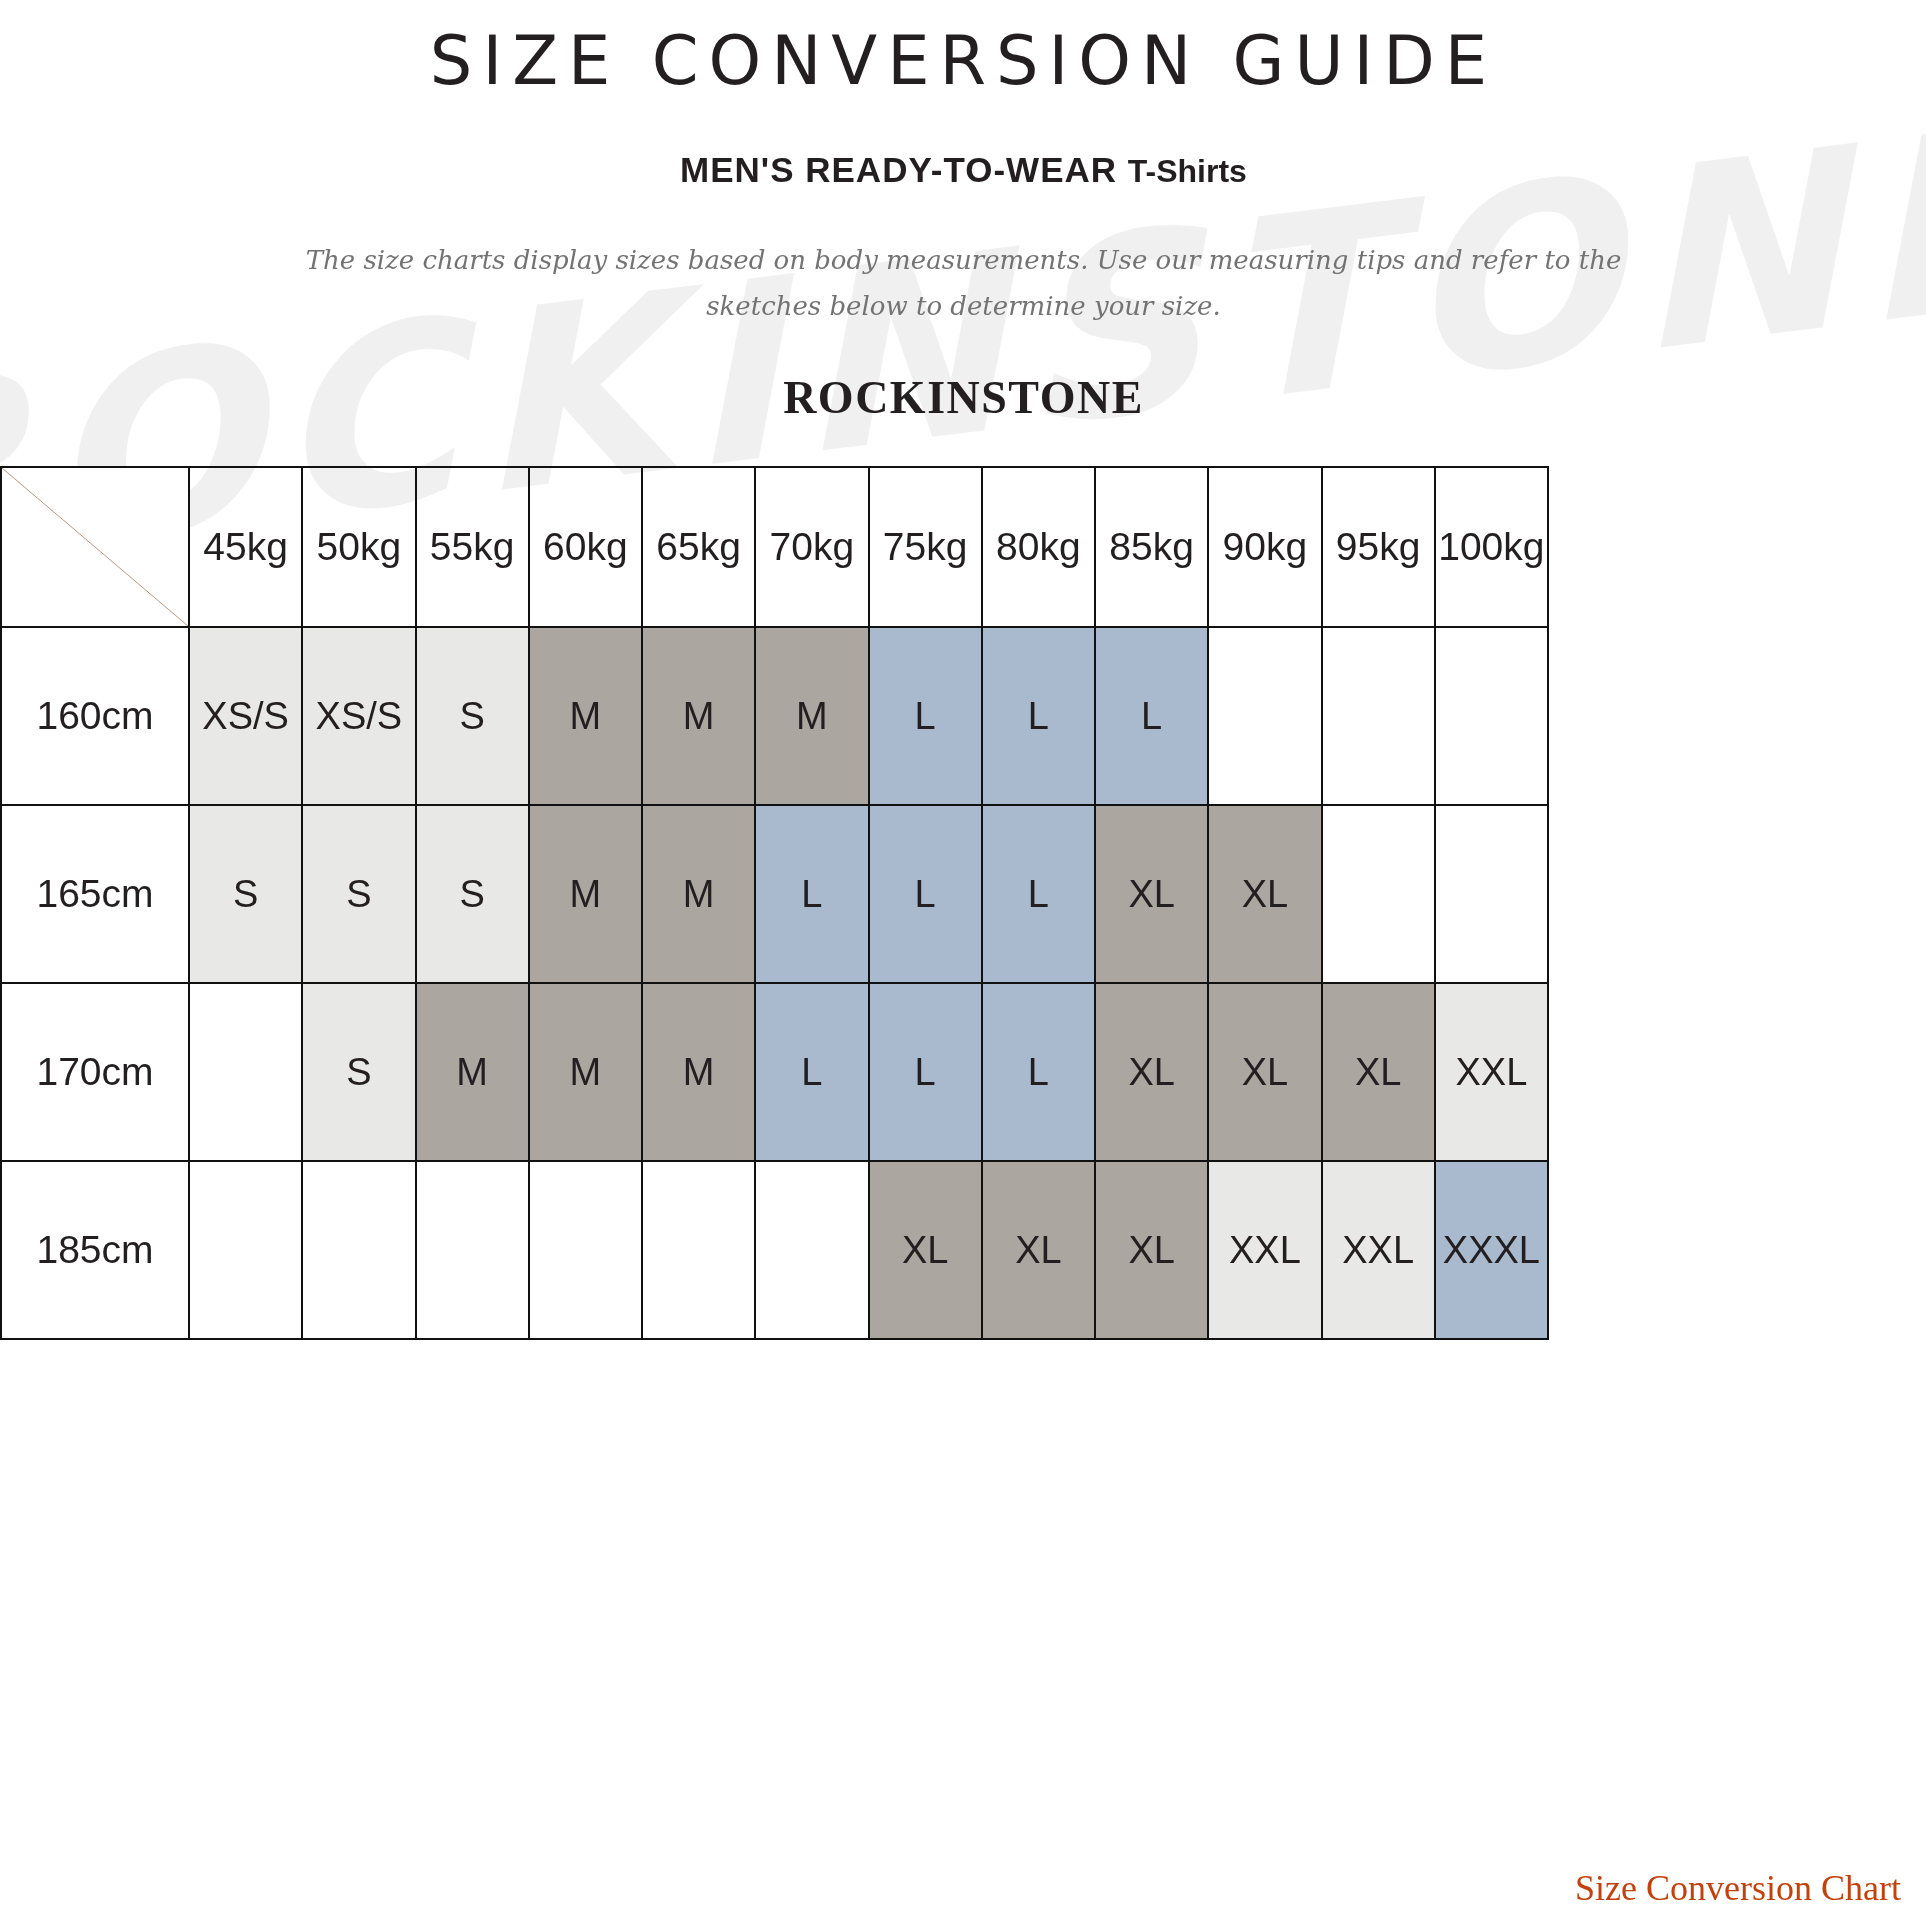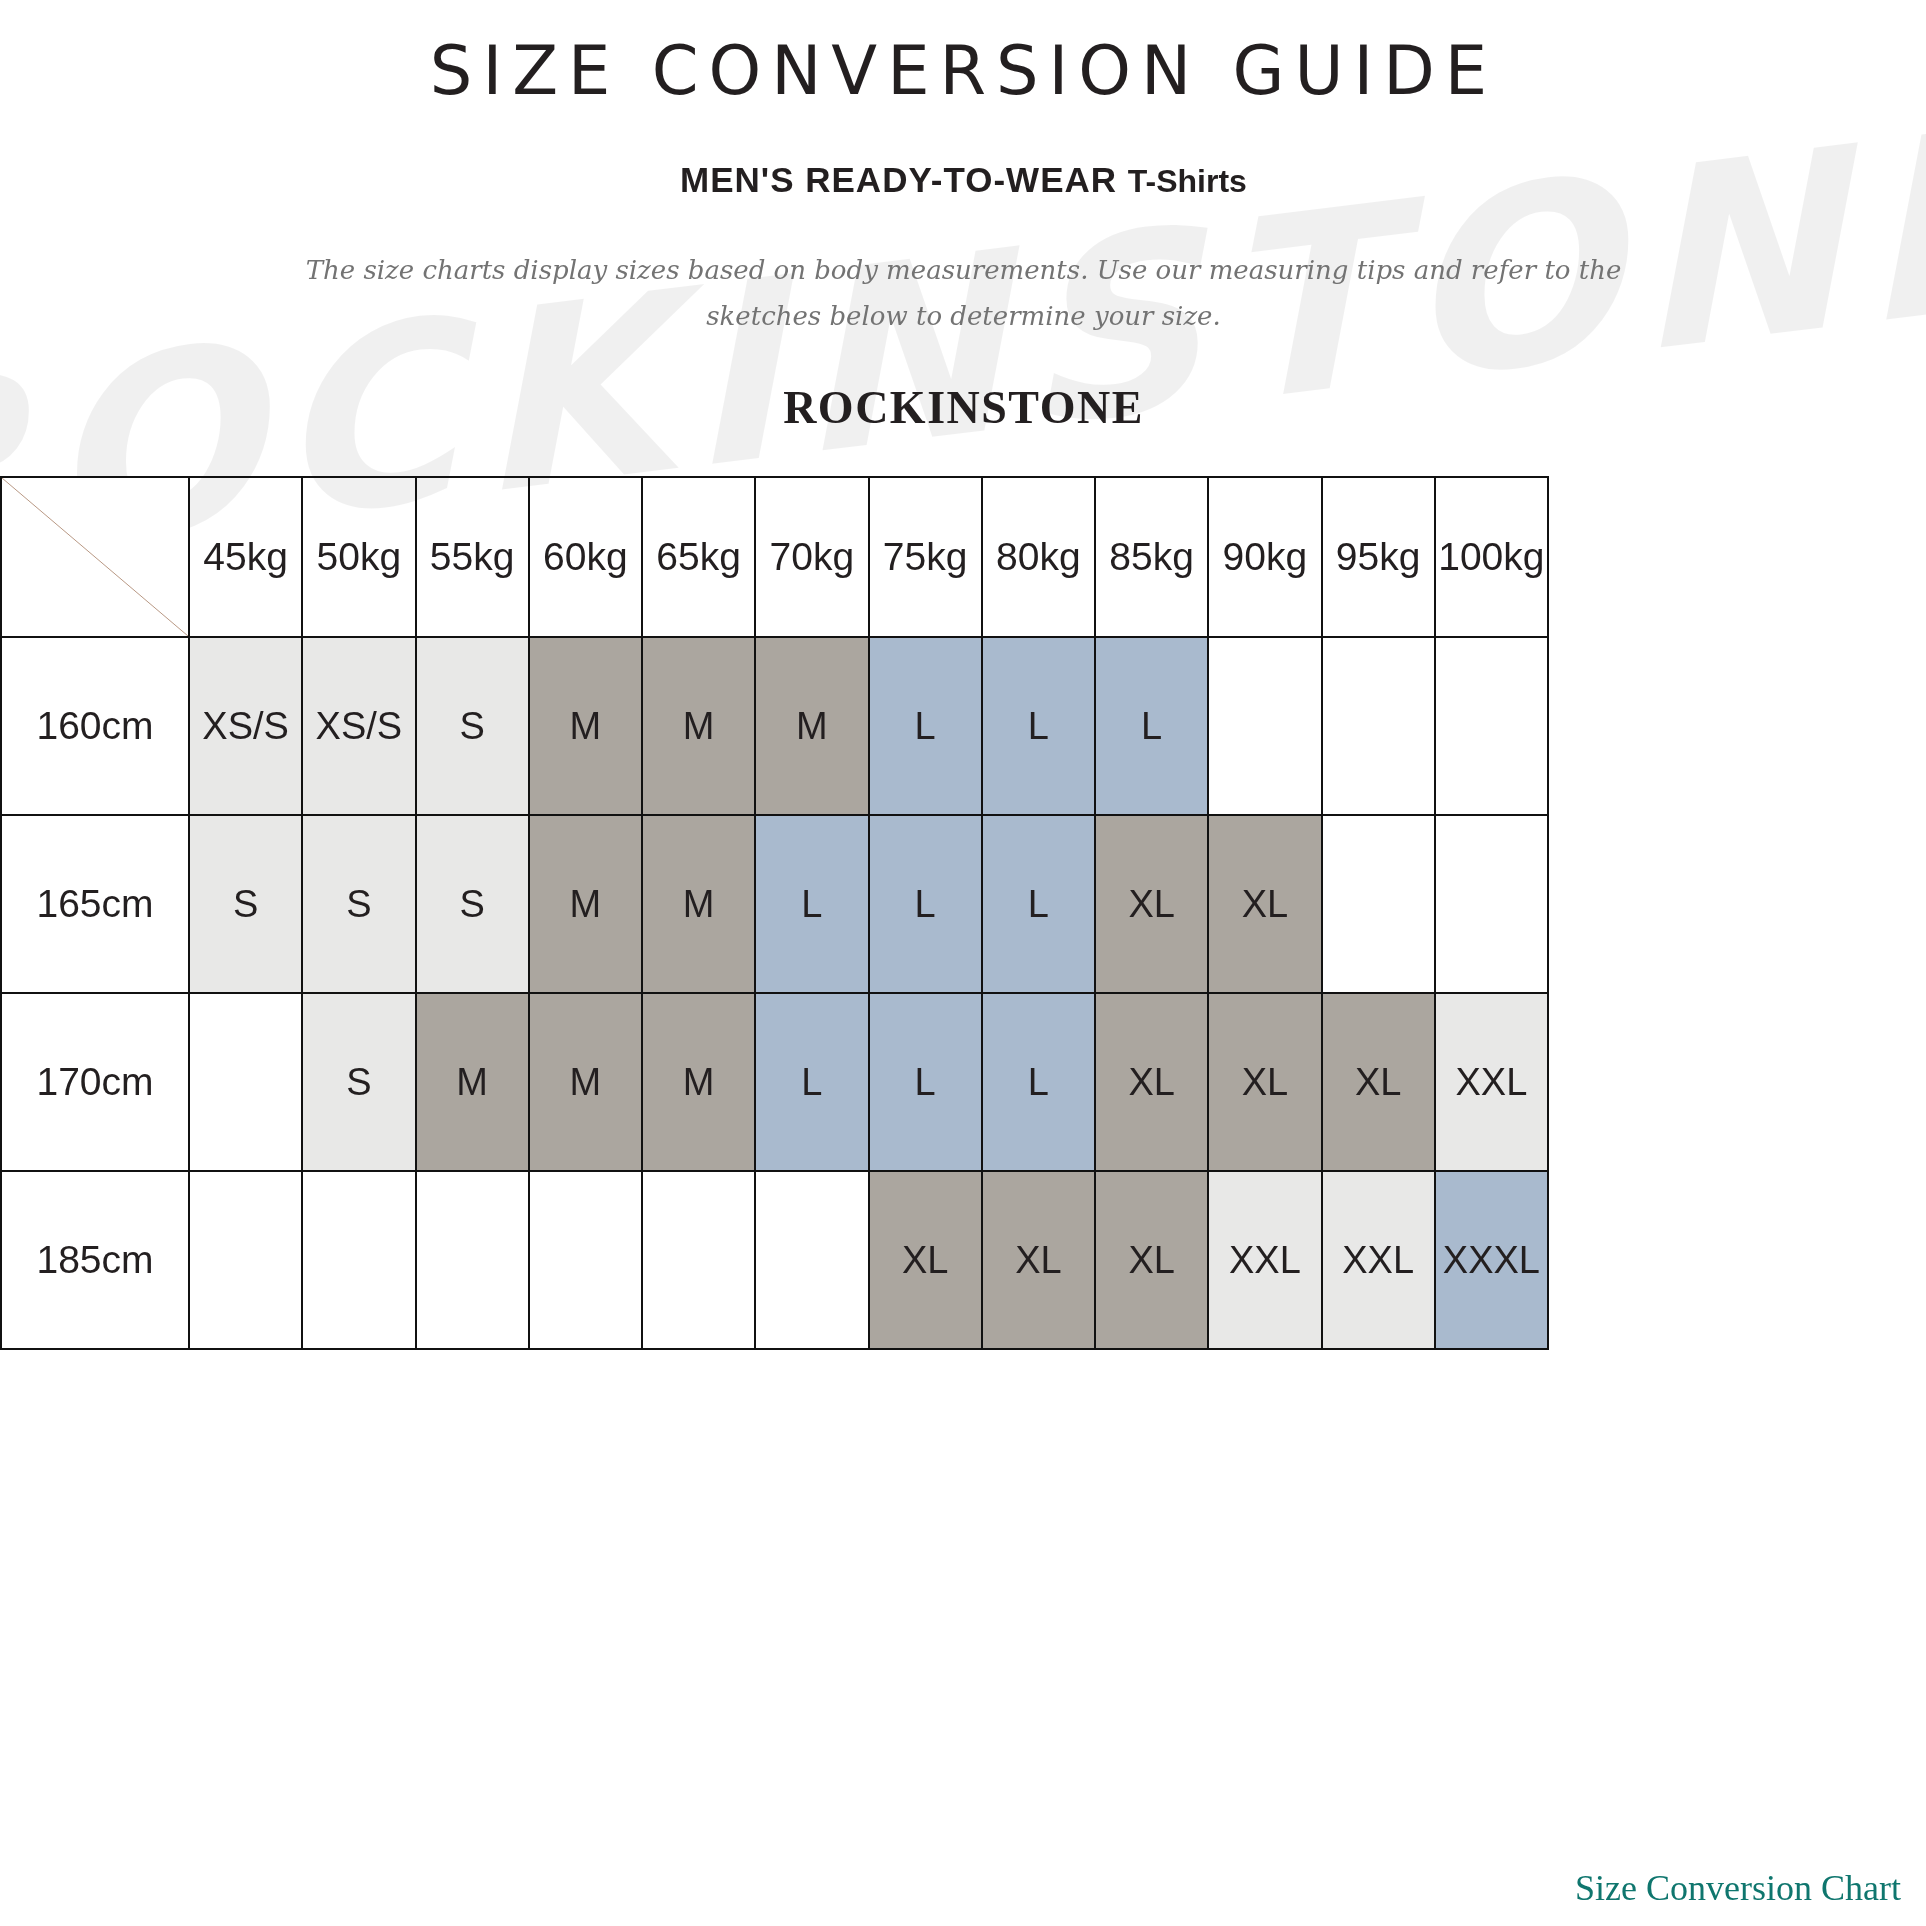--- a/index.html
+++ b/index.html
@@ -46,21 +46,21 @@
     position: relative;
     z-index: 2;
     padding-top: 18px;
     text-align: center;
   }
   #main-title {
     font-family: "DejaVu Sans", sans-serif;
     font-size: 67px;
     letter-spacing: 10px;
     font-weight: 400;
-    margin: 14px;
+    margin: 4px;
     color: #231f20;
   }
   #subtitle {
     margin-top: 50px;
     font-size: 35px;
     font-weight: bold;
     letter-spacing: 1px;
   }
   #subtitle .garment {
     font-size: 32px;
@@ -134,21 +134,21 @@
   .c-gray  { background: #aba69f; }
   .c-blue  { background: #a9bace; }
 
   
   #footer-caption {
     position: absolute;
     right: 26px;
     bottom: 18px;
     font-family: "Liberation Serif", serif;
     font-size: 36px;
-    color: #0f766e;
+    color: #c2410c;
     z-index: 2;
   }
 </style>
 </head>
 <body>
 
 <div id="watermark">
   <span>ROCKINSTONE</span>
 </div>
 

